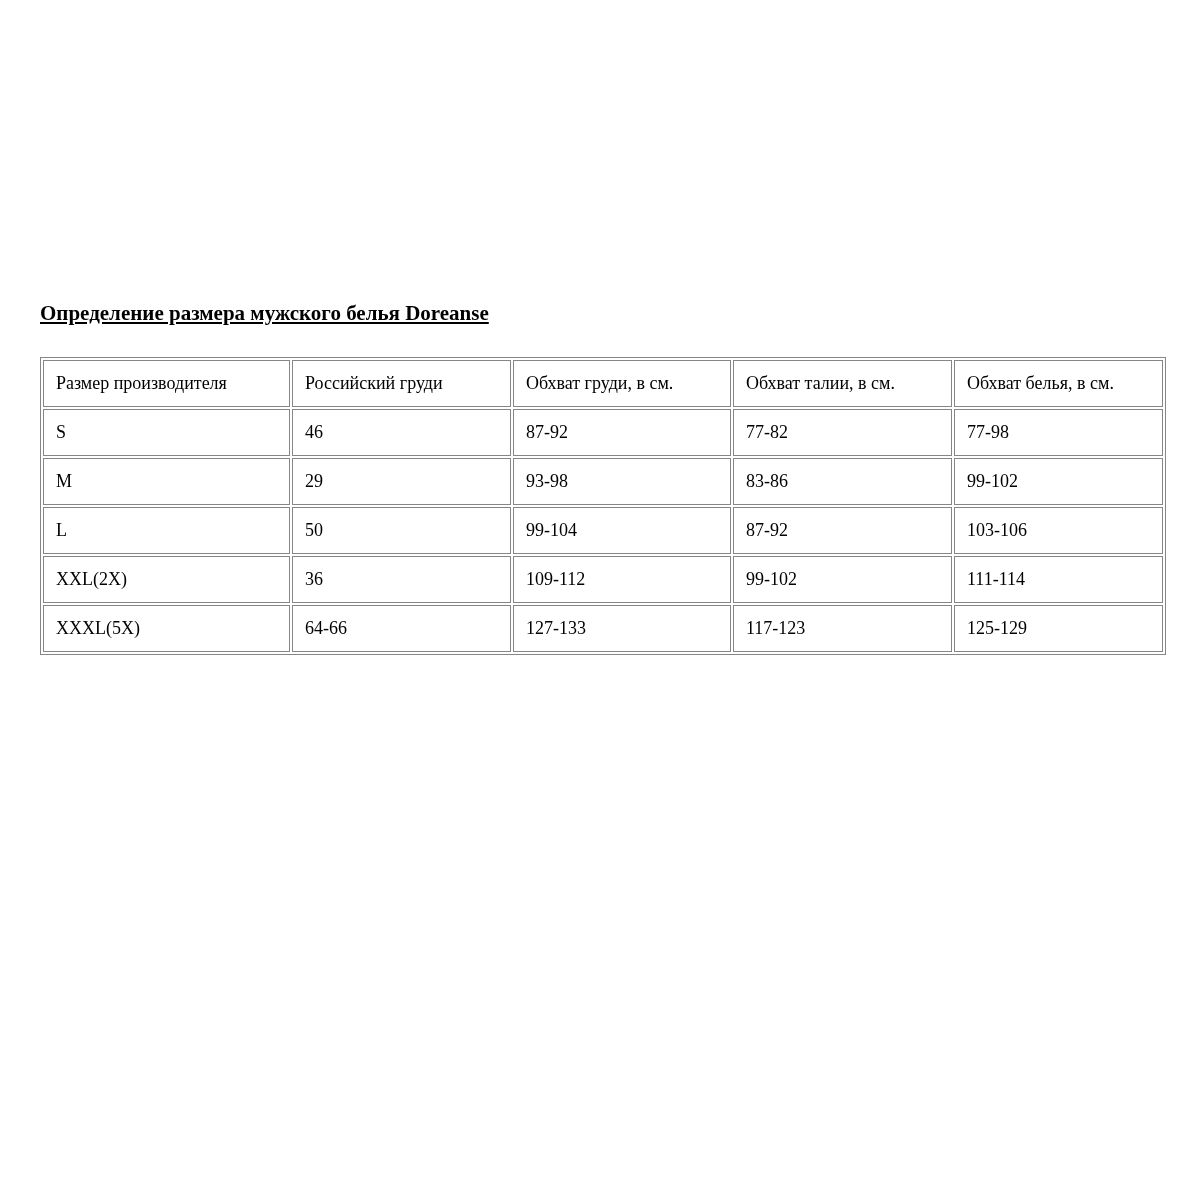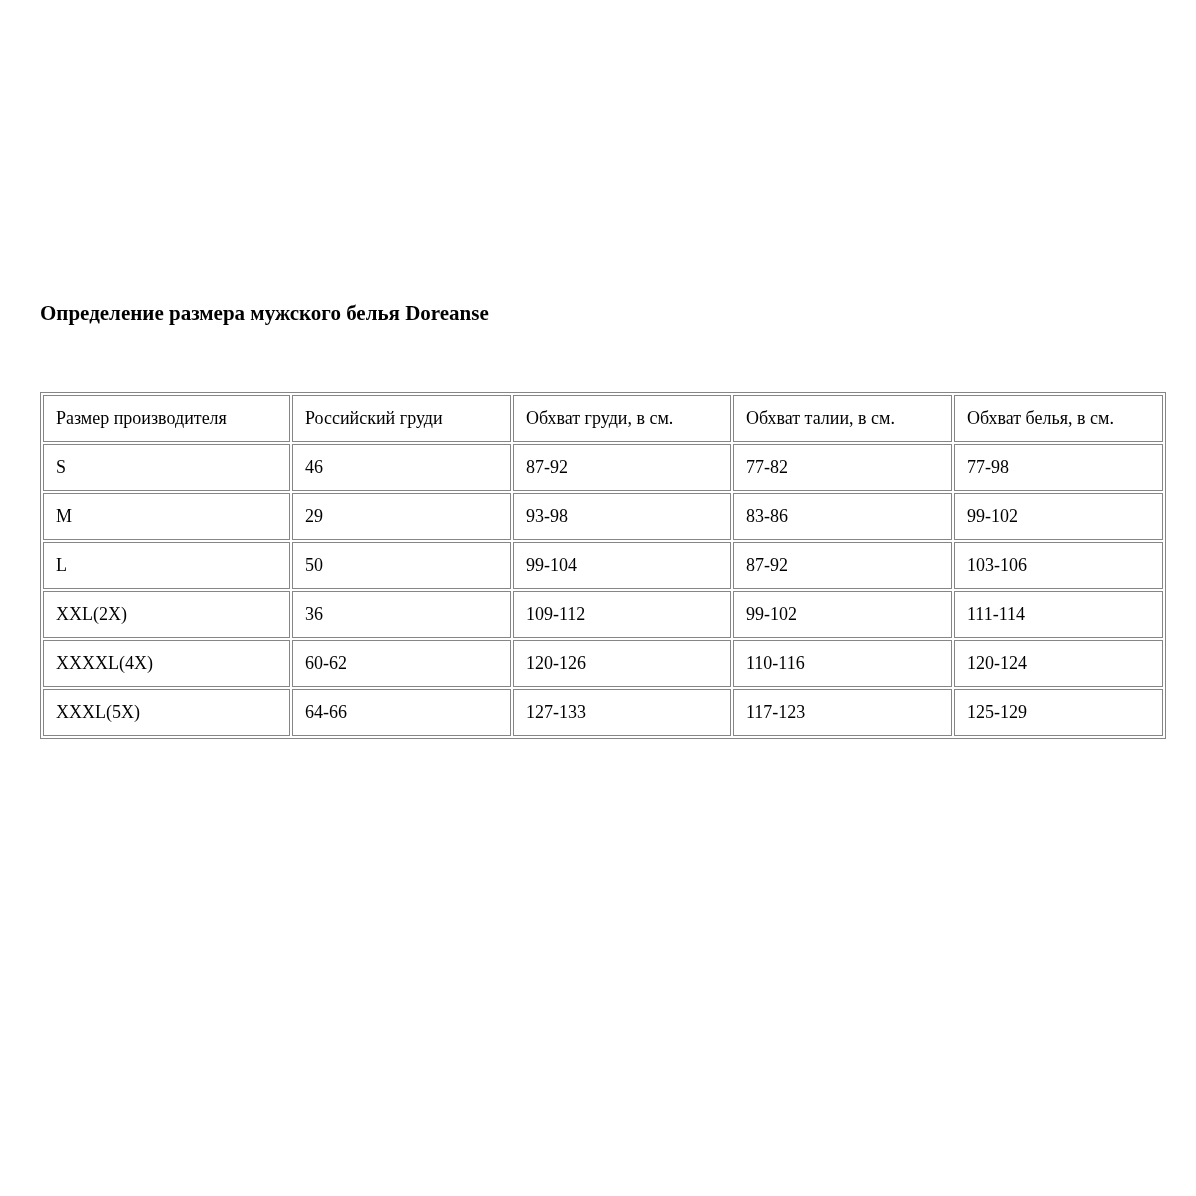--- a/index.html
+++ b/index.html
@@ -20,31 +20,31 @@
     top: 0;
     width: 1124px;
   }
   .page-title {
     position: absolute;
     top: 301px;
     left: 0;
     font-size: 21px;
     font-weight: bold;
     white-space: nowrap;
+    text-decoration: underline;
   }
   table.size-table {
     position: absolute;
     top: 357px;
     left: 0;
     width: 1124px;
     table-layout: fixed;
     border-collapse: separate;
     border-spacing: 2px;
     border: 1px solid var(--border-color, #868686);
-    margin-top: 35px;
   }
   table.size-table td {
     border: 1px solid var(--border-color, #868686);
     height: 45px;
     padding: 0 10px 0 12px;
     vertical-align: middle;
     font-size: 18px;
     line-height: 1.15;
     overflow: hidden;
     white-space: nowrap;
@@ -99,27 +99,20 @@
           <td>103-106</td>
         </tr>
         <tr>
           <td>XXL(2X)</td>
           <td>36</td>
           <td>109-112</td>
           <td>99-102</td>
           <td>111-114</td>
         </tr>
         <tr>
-          <td>XXXXL(4X)</td>
-          <td>60-62</td>
-          <td>120-126</td>
-          <td>110-116</td>
-          <td>120-124</td>
-        </tr>
-        <tr>
           <td>XXXL(5X)</td>
           <td>64-66</td>
           <td>127-133</td>
           <td>117-123</td>
           <td>125-129</td>
         </tr>
       </tbody>
   </table>
 </div>
 

